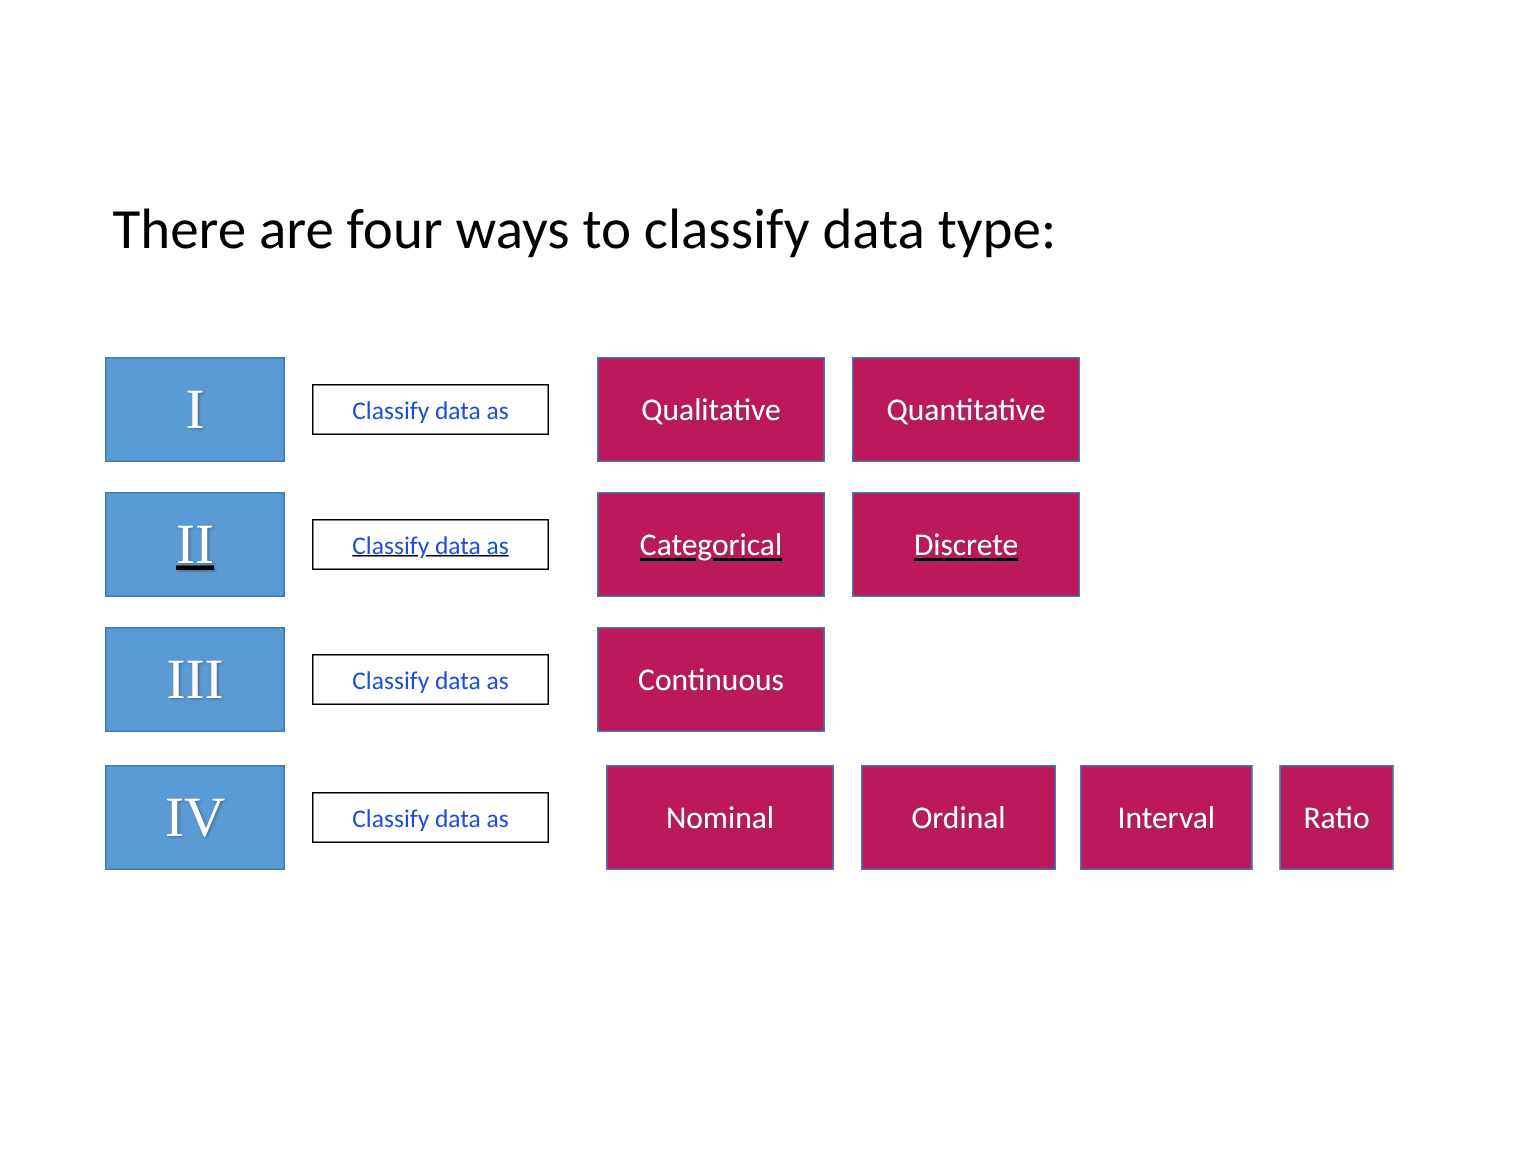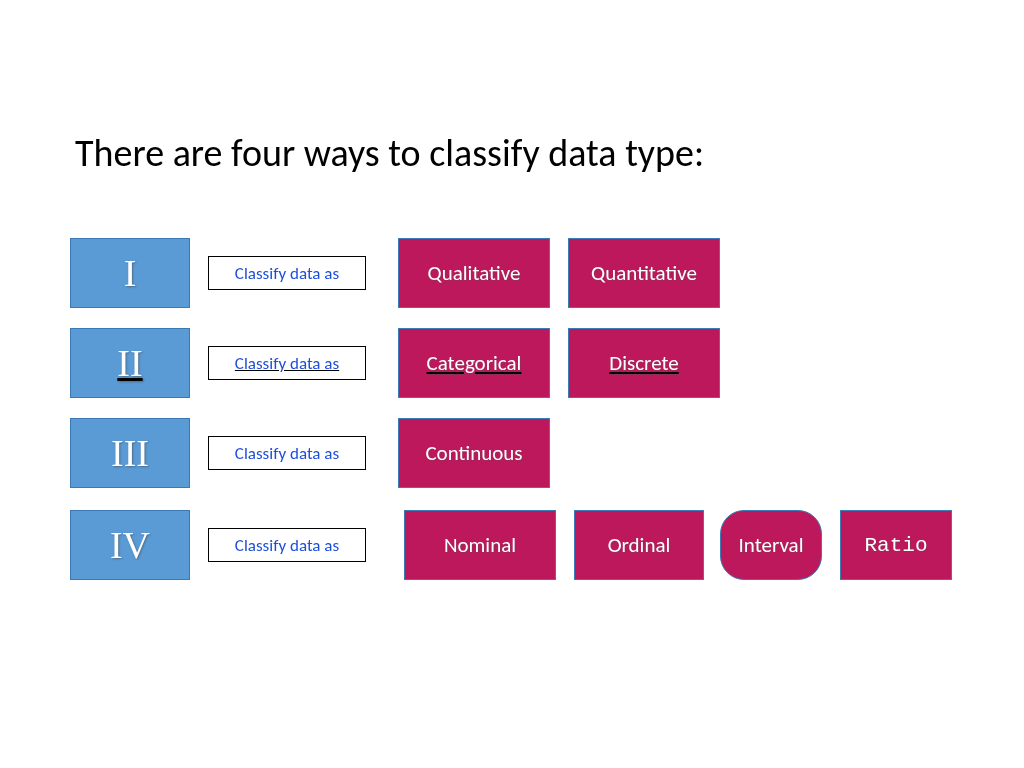--- a/index.html
+++ b/index.html
@@ -66,22 +66,22 @@
       display: flex;
       align-items: center;
       justify-content: center;
       font-size: 21px;
       color: #ffffff;
       text-shadow: 1px 1px 1px rgba(80,80,80,0.4);
       flex-shrink: 0;
     }
     .w-150 { width: 152px; }
     .w-130 { width: 130px; }
-    .w-110 { width: 102px; border-radius: 24px; }
-    .w-98 { width: 112px; font-family: Liberation Mono, monospace; }
+    .w-110 { width: 115px; }
+    .w-98 { width: 76px; }
     .row-4 .label-box { margin-right: 20px; }
     .gap-sm { margin-left: -2px; }
   </style>
 </head>
 <body>
 
 <div class="title">There are four ways to classify data type:</div>
 
 <div class="row row-1">
   <div class="roman-box">I</div>

